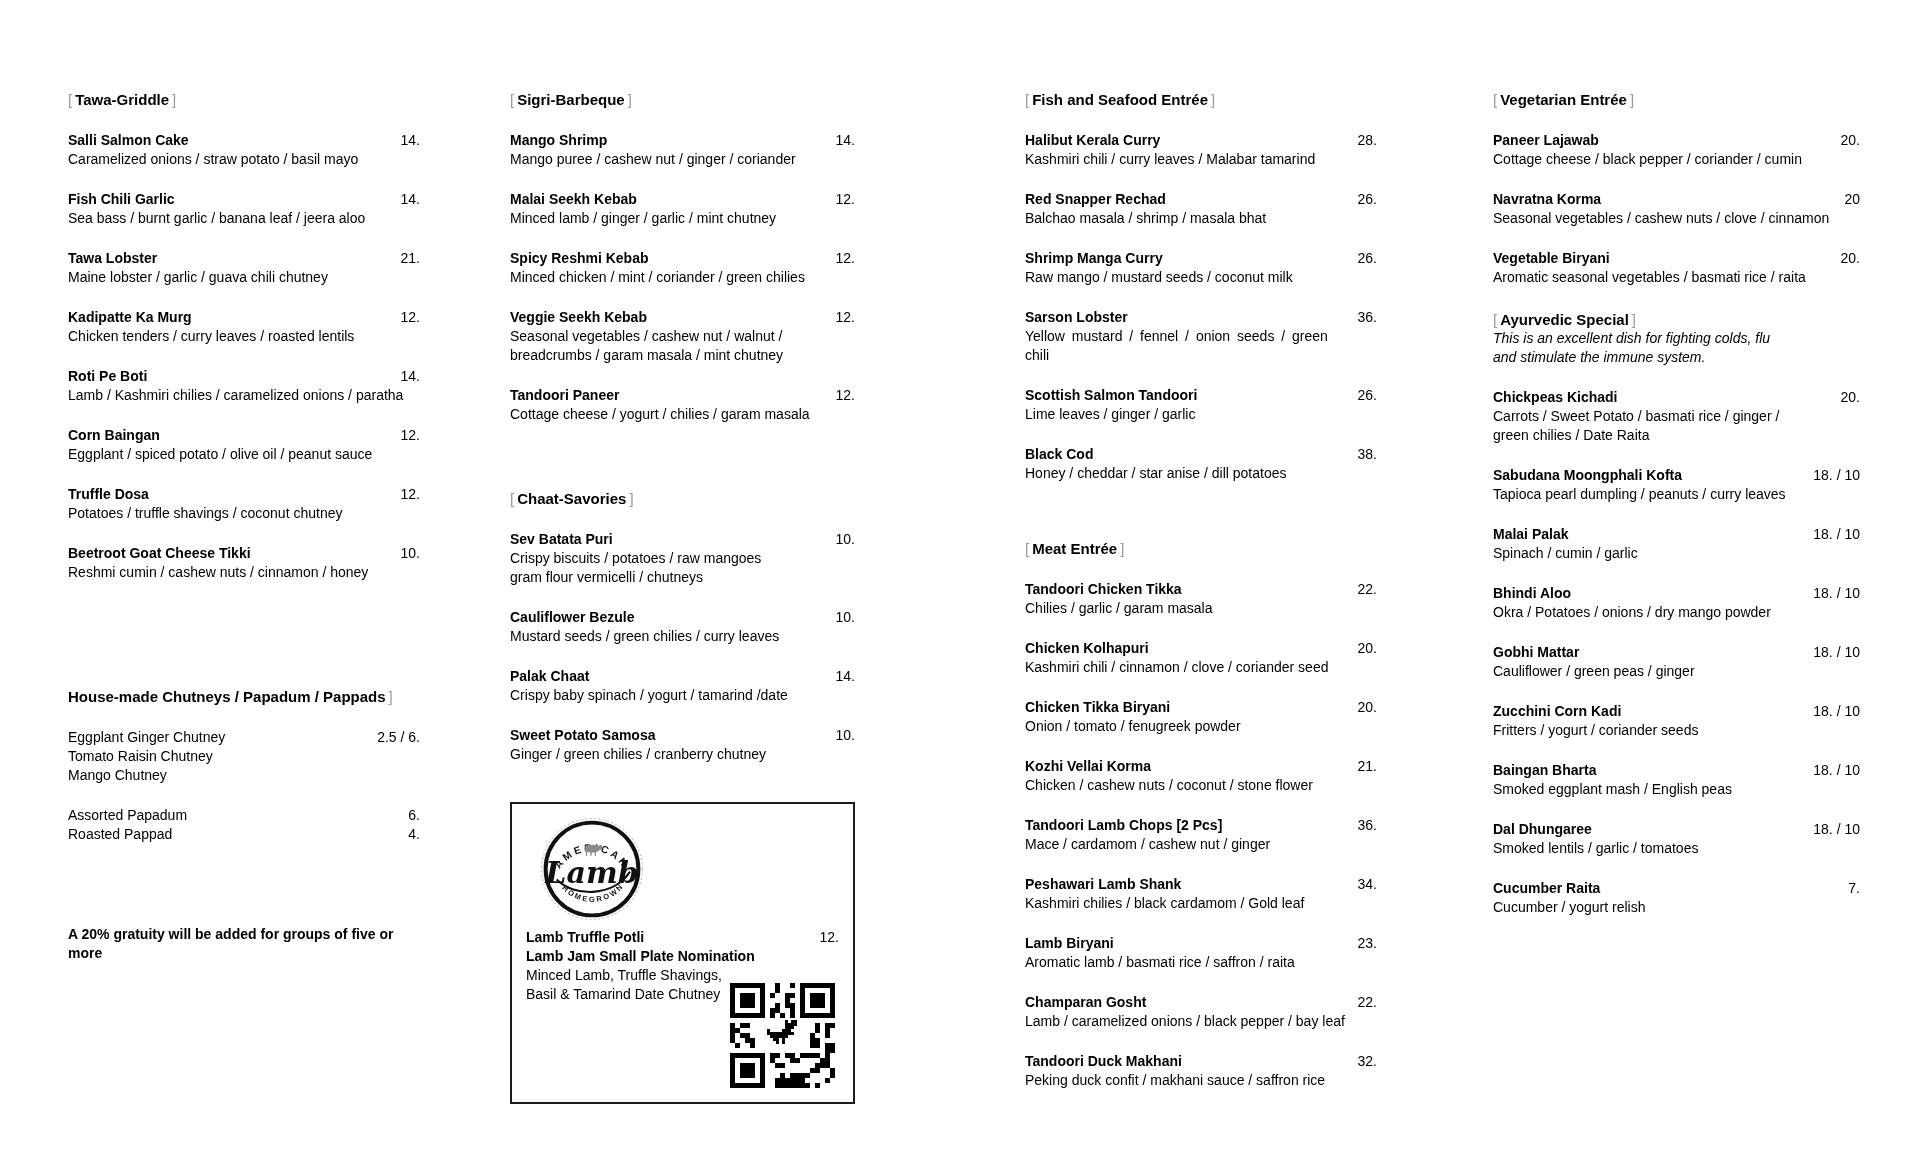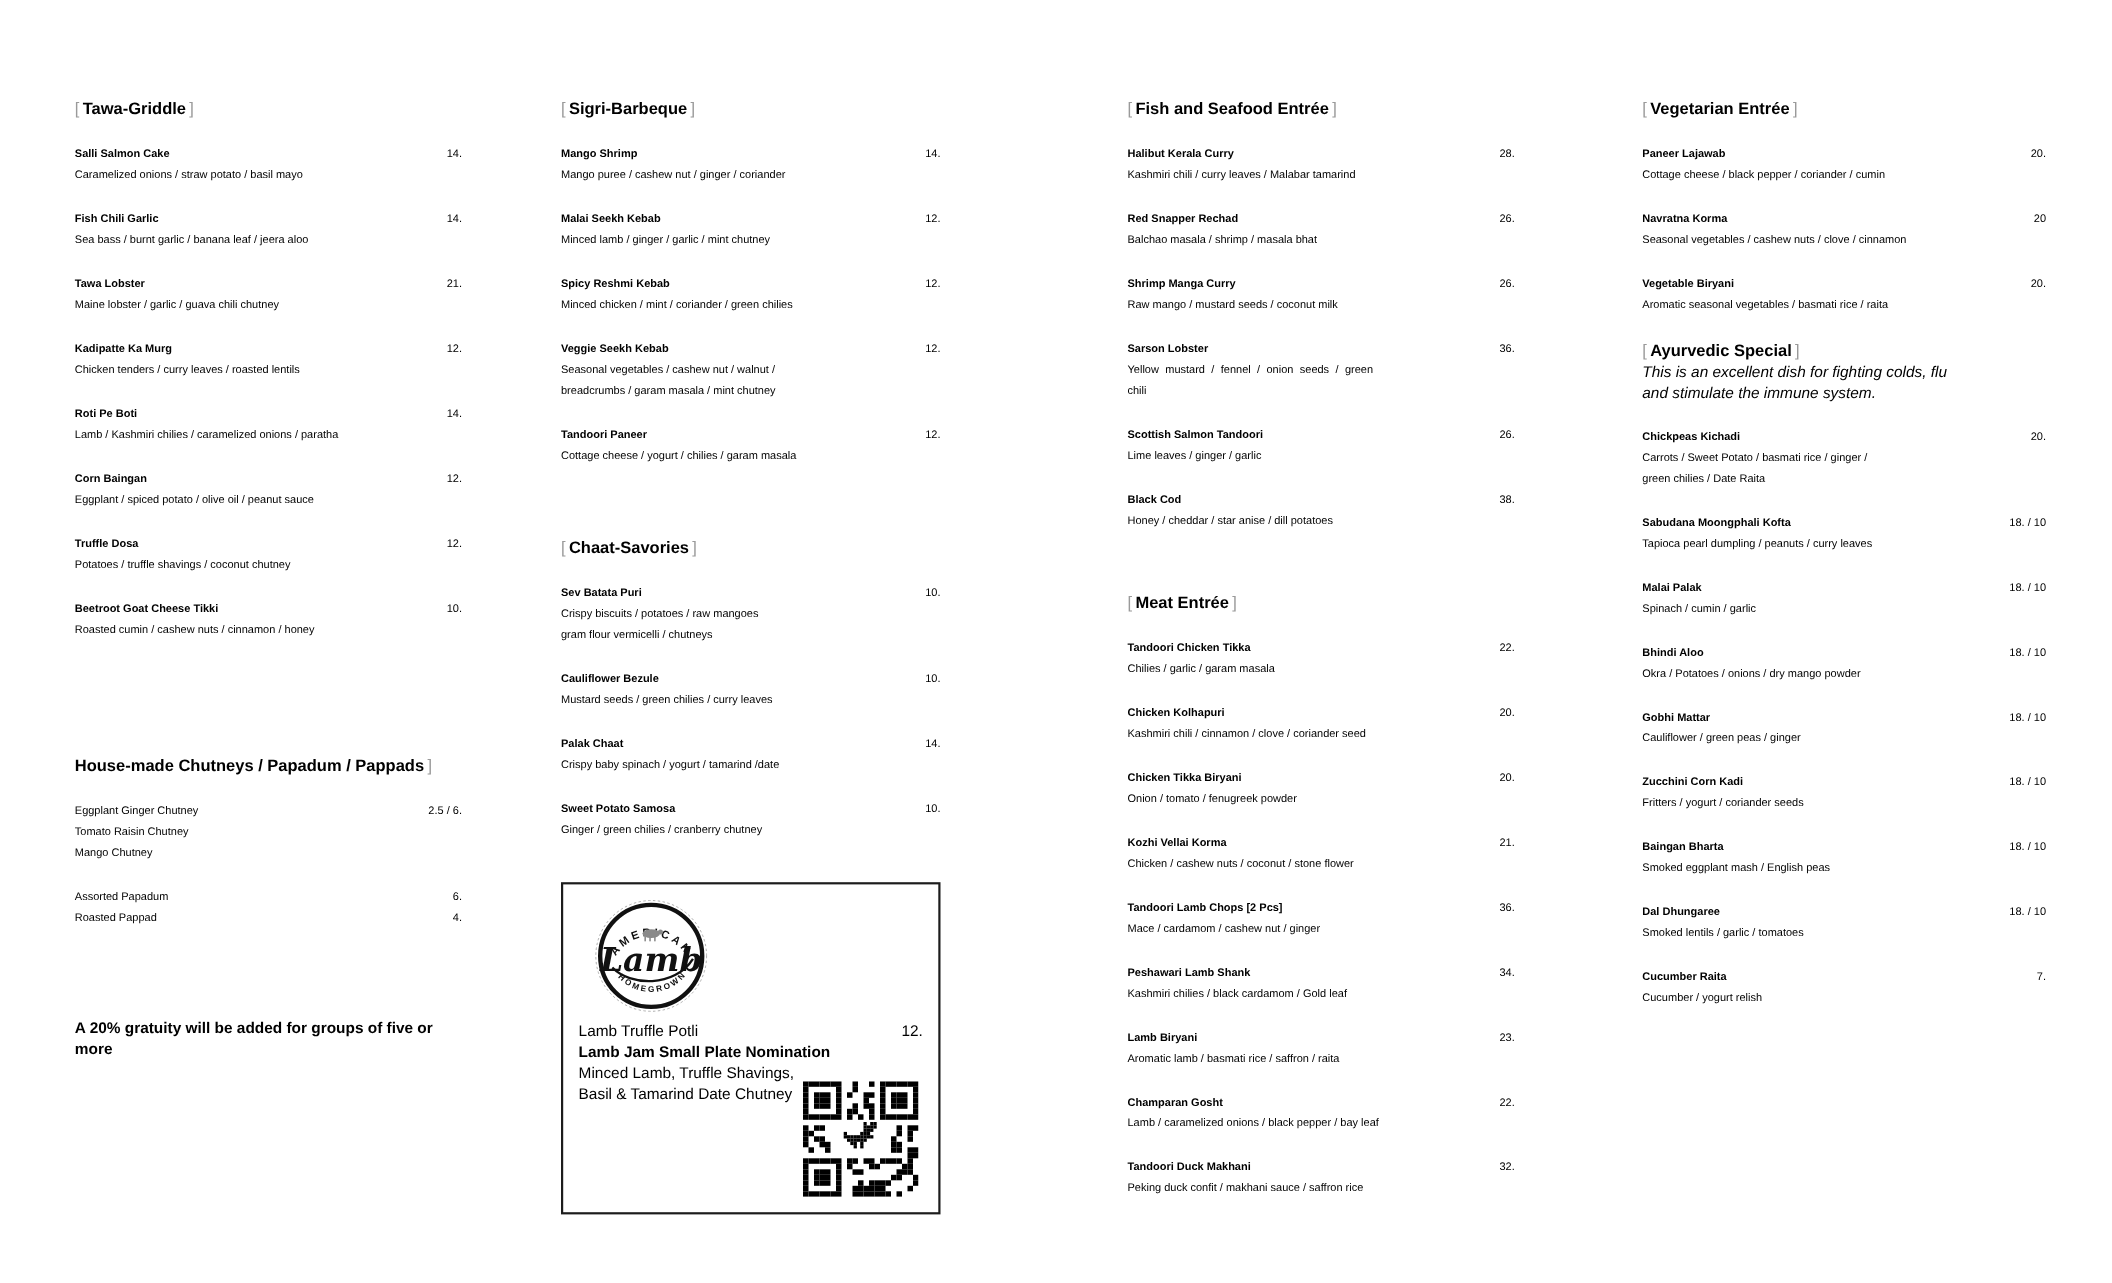--- a/index.html
+++ b/index.html
@@ -7,35 +7,35 @@
         font-family:"Liberation Sans",sans-serif;color:#000;}
   .col{position:absolute;top:90px;}
   #col1{left:68px;width:352px;}
   #col2{left:510px;width:345px;}
   #col3{left:1025px;width:352px;}
   #col4{left:1493px;width:367px;}
   .sec{font-size:15px;font-weight:bold;line-height:19px;margin-bottom:22px;white-space:nowrap;}
   .sec.tight{margin-bottom:0;}
   .sec .lbl{text-underline-offset:3px;color:#000;}
   .sec .br{color:#9a9a9a;font-weight:normal;}
-  .item{font-size:10px;line-height:19px;margin-bottom:21px;margin-top:17px;}
+  .item{font-size:14px;line-height:19px;margin-bottom:21px;margin-top:17px;}
   .row{display:flex;justify-content:space-between;align-items:baseline;}
   .name{font-weight:bold;padding-right:8px;}
   .pname{font-weight:normal;padding-right:8px;}
   .price{white-space:nowrap;text-align:right;}
   .desc{font-weight:normal;}
   .desc.spread{text-align:justify;word-spacing:3px;}
   .note{font-size:14px;line-height:19px;}
   .note.bold{font-weight:bold;}
   .note.italic{font-style:italic;margin-bottom:21px;}
   .spacer{width:100%;}
   #lamb-box{width:345px;height:302px;border:2px solid #1c1c1c;box-sizing:border-box;
             padding:10px 14px;position:relative;background:#fff;font-size:14px;line-height:19px;}
   #lamb-box .logo{display:block;margin:2px 0 6px 10px;}
-  #lamb-box .lamb-name{font-weight:normal;}
+  #lamb-box .lamb-name{font-weight:bold;}
   #lamb-box .lamb-award{font-weight:bold;}
   #lamb-box .lamb-desc{width:250px;}
   #qr-svg{position:absolute;right:18px;bottom:14px;}
 </style>
 </head>
 <body>
 
 <div id="page">
   <div class="col" id="col1">
       <div class="sec"><span class="br">[ </span><span class="lbl">Tawa-Griddle</span><span class="br"> ]</span></div>
@@ -101,21 +101,21 @@
         <div class="desc">
           <div>Potatoes / truffle shavings / coconut chutney</div>
         </div>
       </div>
       <div class="item">
         <div class="row">
           <span class="name">Beetroot Goat Cheese Tikki</span>
           <span class="price">10.</span>
         </div>
         <div class="desc">
-          <div>Roasted cumin / cashew nuts / cinnamon / honey</div>
+          <div>Reshmi cumin / cashew nuts / cinnamon / honey</div>
         </div>
       </div>
       <div class="spacer" style="height: 84px;"></div>
       <div class="sec"><span class="lbl">House-made Chutneys / Papadum / Pappads</span><span class="br"> ]</span></div>
       <div class="item">
         <div class="row">
           <span class="pname">Eggplant Ginger Chutney</span>
           <span class="price">2.5 / 6.</span>
         </div>
         <div class="row">

